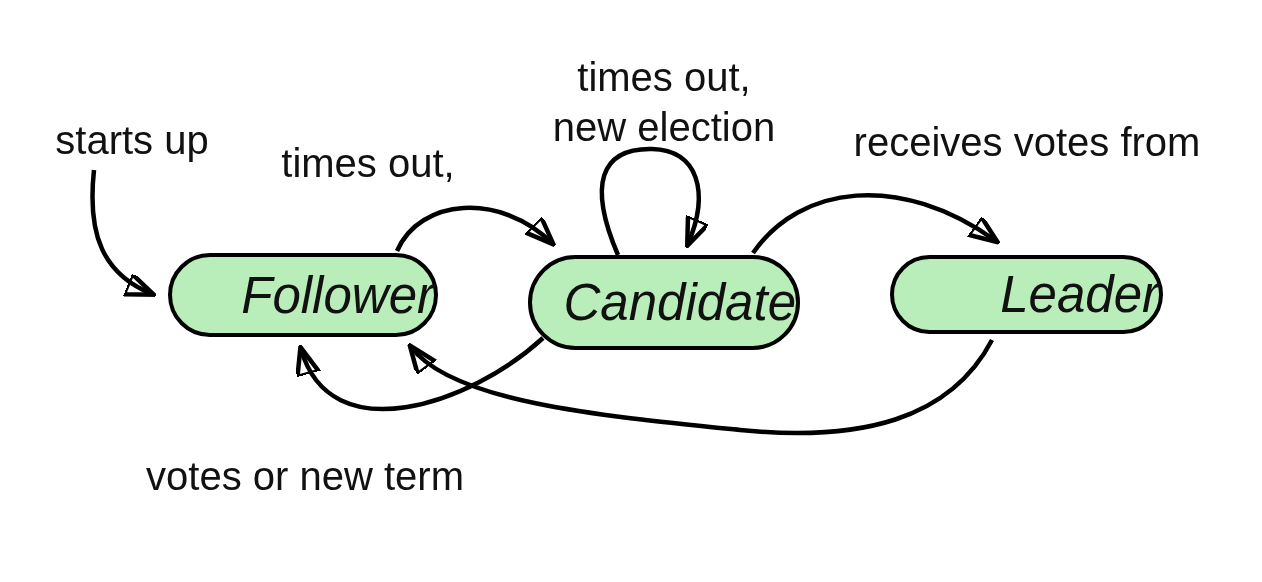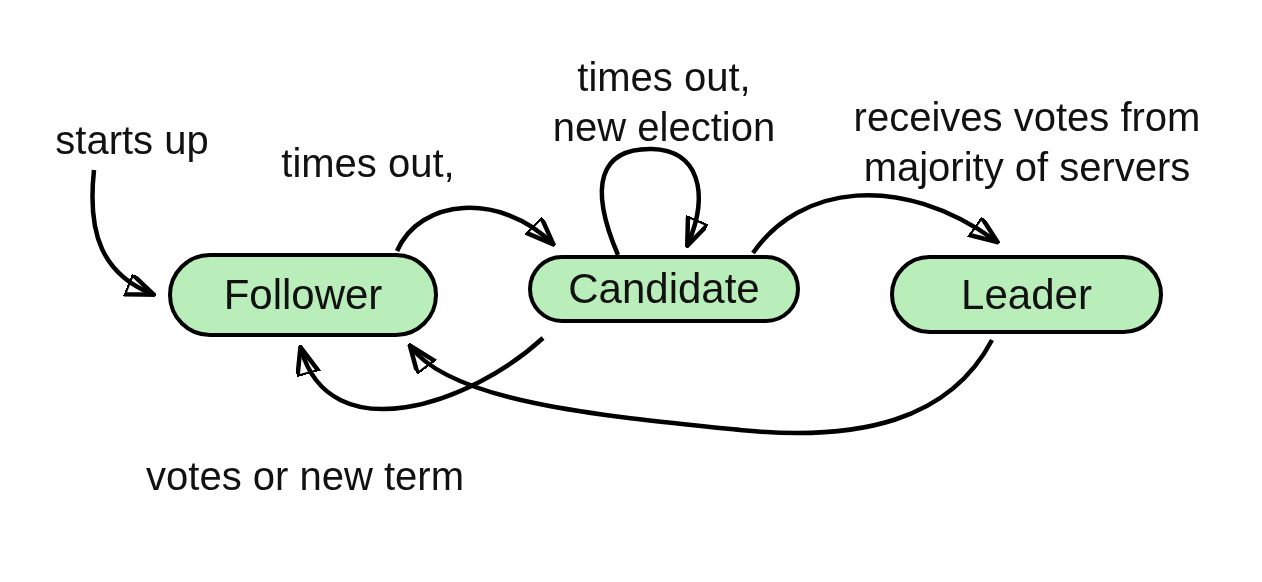--- a/index.html
+++ b/index.html
@@ -14,30 +14,31 @@
     width:1262px;height:582px;
     background:var(--bg);
     overflow:hidden;
     font-family:"Liberation Sans", sans-serif;
     color:var(--text);
   }
   .arrows{position:absolute;left:0;top:0;width:1262px;height:582px;}
   .arrows path{fill:none;stroke:var(--stroke);stroke-width:4.5;}
   .state{
     position:absolute;
-    display:flex;align-items:center;justify-content:center;
+    display:flex;align-items:center;justify-content:flex-end;
     background:var(--state-fill);
     border:4px solid var(--stroke);
     border-radius:50px;
     box-sizing:border-box;
-    font-size:42px;
+    font-style:italic;
+    font-size:51px;
     color:var(--text);
   }
   .state-follower{left:168px;top:253px;width:270px;height:84px;}
-  .state-candidate{left:528px;top:255px;width:272px;height:68px;}
+  .state-candidate{left:528px;top:255px;width:272px;height:95px;}
   .state-leader{left:890px;top:255px;width:273px;height:79px;}
   .lbl{
     position:absolute;
     transform:translate(-50%,-50%);
     text-align:center;
     font-size:40px;
     line-height:50px;
     white-space:nowrap;
     color:var(--text);
   }
@@ -85,21 +86,20 @@
     <div>times out,</div>
   </div>
 
   <div class="lbl lbl-times-out-new">
     <div>times out,</div>
     <div>new election</div>
   </div>
 
   <div class="lbl lbl-receives-votes">
     <div>receives votes from</div>
-    <div>majority of servers</div>
   </div>
 
   <div class="lbl lbl-discovers-current">
     <div>votes or new term</div>
   </div>
 
 
 </div>
 
 </body></html>

